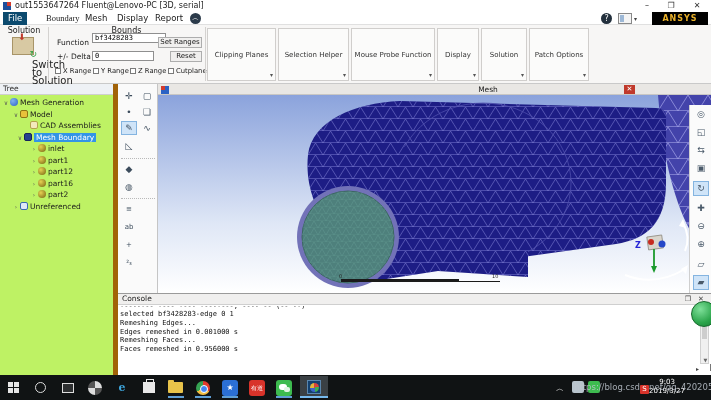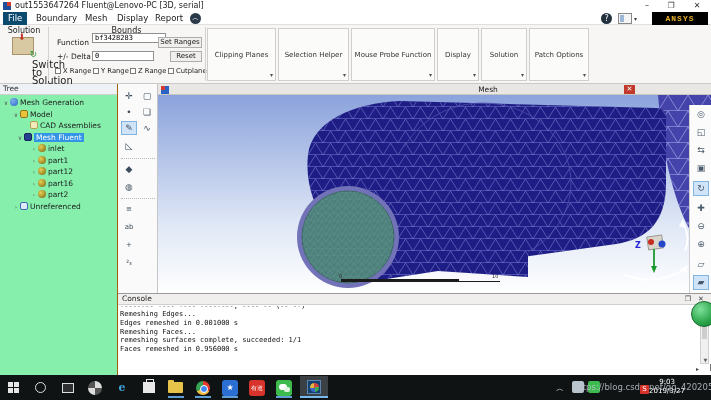--- a/index.html
+++ b/index.html
@@ -16,41 +16,41 @@
   .win-ctrl { top:0px; width:18px; height:11px; text-align:center; font-size:8px; color:#333; line-height:11px; }
 
   
   .menubar { left:0; top:12px; width:711px; height:13px; background:#ffffff; border-bottom:1px solid #e0e0e0; font-size:8.5px; }
   .menu-item { top:0; height:13px; line-height:13px; padding:0 5px; color:#222; }
   .menu-item.active { background:#0c4a6e; color:#fff; }
   .ribbon-collapse { width:11px; height:11px; border-radius:50%; background:#2b3a4a; color:#fff; font-size:7px; text-align:center; line-height:11px; }
   .help-circle { width:11px; height:11px; border-radius:50%; background:#23303d; color:#fff; font-size:8px; text-align:center; line-height:11px; }
   .layout-ico { width:14px; height:11px; border:1px solid #888; background:#f4f4f4; }
   .layout-ico:after { content:""; position:absolute; left:1px; top:1px; width:4px; height:7px; background:#9db8d6; }
-  .ansys-logo { background:#000; color:#e8b02a; font-size:8px; font-weight:bold; text-align:center; line-height:13px; letter-spacing:1px;font-family:Liberation Mono, monospace; }
+  .ansys-logo { background:#000; color:#e8b02a; font-size:8px; font-weight:bold; text-align:center; line-height:13px; letter-spacing:1px; }
 
   
   .ribbon { left:0; top:25px; width:711px; height:59px; background:#f7f6f5; border-bottom:1px solid #c9c9c9; font-size:7.5px; color:#222; }
   .group-sep { top:2px; width:1px; height:54px; background:#d4d2d0; }
   .grp-header { top:1px; text-align:center; font-size:8px; }
   .sol-icon { left:12px; top:12px; width:22px; height:18px; background:#d8c9a3; border:1px solid #a89468; }
   .sol-icon:before { content:"⬇"; position:absolute; left:5px; top:-6px; color:#c0392b; font-size:9px; }
   .sol-icon:after { content:"↻"; position:absolute; right:-4px; bottom:-5px; color:#2f9e44; font-size:9px; }
   .sol-label { left:0px; top:36px; width:48px; font-size:10px; line-height:8px;padding-left:32px; }
   .fld-label { font-size:7.5px; }
   .rb-input { border:1px solid #8f8f8f; background:#fff; font-size:7px; height:10px; padding:0 2px; font-family:"DejaVu Sans Mono", monospace; }
   .rb-btn { border:1px solid #adadad; background:#f0efee; font-size:7px; height:11px; text-align:center; line-height:9px; }
   .chk { width:6px; height:6px; border:1px solid #7a7a7a; background:#fff; display:inline-block; vertical-align:-1px; margin-right:2px; }
   .chk-item { font-size:6.8px; white-space:nowrap; }
   .big-btn { top:3px; height:53px; background:#fbfbfa; border:1px solid #d0cecc; text-align:center; font-size:7px; line-height:9px; color:#333; }
   .big-btn .bb-label { position:absolute; left:0; right:0; top:50%; transform:translateY(-50%); }
   .big-btn .caret { position:absolute; right:2px; bottom:1px; font-size:6px; color:#555; }
 
   
-  .treepanel { left:0; top:84px; width:118px; height:291px; background:#86efac; border-right:1px solid #a16207; }
+  .treepanel { left:0; top:84px; width:118px; height:291px; background:#bef264; border-right:5px solid #a16207; }
   .panel-head { left:0; top:0; width:100%; height:11px; background:#eef1f5; border-bottom:1px solid #cfcfcf; font-size:7.5px; padding-left:3px; color:#333; }
   .tnode { height:11.5px; line-height:11.5px; font-size:7.5px; white-space:nowrap; color:#1a1a1a; }
   .tnode .exp { display:inline-block; width:8px; color:#555; font-size:6px; text-align:center; }
   .tnode .tico { display:inline-block; width:8px; height:8px; vertical-align:-1px; margin-right:2px; border-radius:2px; }
   .tnode .lbl.sel { background:#3394e6; color:#fff; padding:0 2px; }
   .ico-globe { background:radial-gradient(circle at 35% 35%, #7fb2ef, #2b62c4); border-radius:50% !important; }
   .ico-model { background:#e8c23a; border:1px solid #8f7514; }
   .ico-cad { background:#f3e9bd; border:1px solid #b4a24e; }
   .ico-geom { background:#dfe9f7; border:1px solid #3b6ab0; }
   .ico-meshobj { background:#27408f; border:1px solid #16245c; }
@@ -131,21 +131,21 @@
   <div class="abs titlebar">
     <span class="abs app-ico"></span>
     <span class="abs title-text">out1553647264 Fluent@Lenovo-PC [3D, serial]</span>
     <span class="abs win-ctrl" style="left:638px;">–</span>
     <span class="abs win-ctrl" style="left:662px;">❐</span>
     <span class="abs win-ctrl" style="left:688px;">✕</span>
   </div>
 
   <div class="abs menubar">
     <span class="abs menu-item active" style="left:3px;">File</span>
-    <span class="abs menu-item" style="left:31px;">Boundary</span>
+    <span class="abs menu-item" style="left:41px;font-family:Liberation Serif, serif;">Boundary</span>
     <span class="abs menu-item" style="left:80px;">Mesh</span>
     <span class="abs menu-item" style="left:112px;">Display</span>
     <span class="abs menu-item" style="left:150px;">Report</span>
     <span class="abs ribbon-collapse" style="left:190px; top:1px;">︿</span>
     <span class="abs help-circle" style="left:601px; top:1px;">?</span>
     <span class="abs layout-ico" style="left:618px; top:1px;"></span>
     <span class="abs" style="left:634px; top:3px; font-size:6px; color:#444;">▾</span>
     <span class="abs ansys-logo" style="left:652px; top:0; width:56px; height:13px;">ANSYS</span>
   </div>
 
@@ -194,21 +194,21 @@
         <span class="caret">▾</span>
       </div>
   </div>
 
   <div class="abs treepanel">
     <div class="abs panel-head">Tree</div>
     <div class="abs" style="left:2px; top:13px; width:112px;">
       <div class="tnode"><span class="exp">∨</span><span class="tico ico-globe"></span><span class="lbl">Mesh Generation</span></div>
       <div class="tnode" style="padding-left:10px;"><span class="exp">∨</span><span class="tico ico-model"></span><span class="lbl">Model</span></div>
       <div class="tnode" style="padding-left:20px;"><span class="exp"></span><span class="tico ico-cad"></span><span class="lbl">CAD Assemblies</span></div>
-      <div class="tnode" style="padding-left:14px;"><span class="exp">∨</span><span class="tico ico-meshobj"></span><span class="lbl sel">Mesh Fluent</span></div>
+      <div class="tnode" style="padding-left:14px;"><span class="exp">∨</span><span class="tico ico-meshobj"></span><span class="lbl sel">Mesh Boundary</span></div>
       <div class="tnode" style="padding-left:28px;"><span class="exp">›</span><span class="tico ico-part"></span><span class="lbl">inlet</span></div>
       <div class="tnode" style="padding-left:28px;"><span class="exp">›</span><span class="tico ico-part"></span><span class="lbl">part1</span></div>
       <div class="tnode" style="padding-left:28px;"><span class="exp">›</span><span class="tico ico-part"></span><span class="lbl">part12</span></div>
       <div class="tnode" style="padding-left:28px;"><span class="exp">›</span><span class="tico ico-part"></span><span class="lbl">part16</span></div>
       <div class="tnode" style="padding-left:28px;"><span class="exp">›</span><span class="tico ico-part"></span><span class="lbl">part2</span></div>
       <div class="tnode" style="padding-left:10px;"><span class="exp">›</span><span class="tico ico-unref"></span><span class="lbl">Unreferenced</span></div>
     </div>
   </div>
 
   <div class="abs ltoolbar">
@@ -310,25 +310,25 @@
       </div>
     </div>
   </div>
 
   <div class="abs console">
     <div class="abs con-head"><span>Console</span></div>
     <span class="abs con-btn" style="left:565px;">❐</span>
     <span class="abs con-btn" style="left:578px;">✕</span>
     <div class="abs con-body">
       <div class="cline clipped"><span>-------- ---- ---- --------, ---- -- (-- --)</span></div>
+      <div class="cline">selected bf3428283-edge 0 1</div>
       <div class="cline">Remeshing Edges...</div>
       <div class="cline">Edges remeshed in 0.001000 s</div>
       <div class="cline">Remeshing Faces...</div>
       <div class="cline"></div>
-      <div class="cline">remeshing surfaces complete, succeeded: 1/1</div>
       <div class="cline">Faces remeshed in 0.956000 s</div>
     </div>
     <div class="abs vsb">
       <div class="abs sb-arrow" style="top:0;">▲</div>
       <div class="thumb"></div>
       <div class="abs sb-arrow" style="bottom:0;">▼</div>
     </div>
     <span class="abs corner-ick">▸</span>
     <span class="abs chk-mini">✓</span>
   </div>

